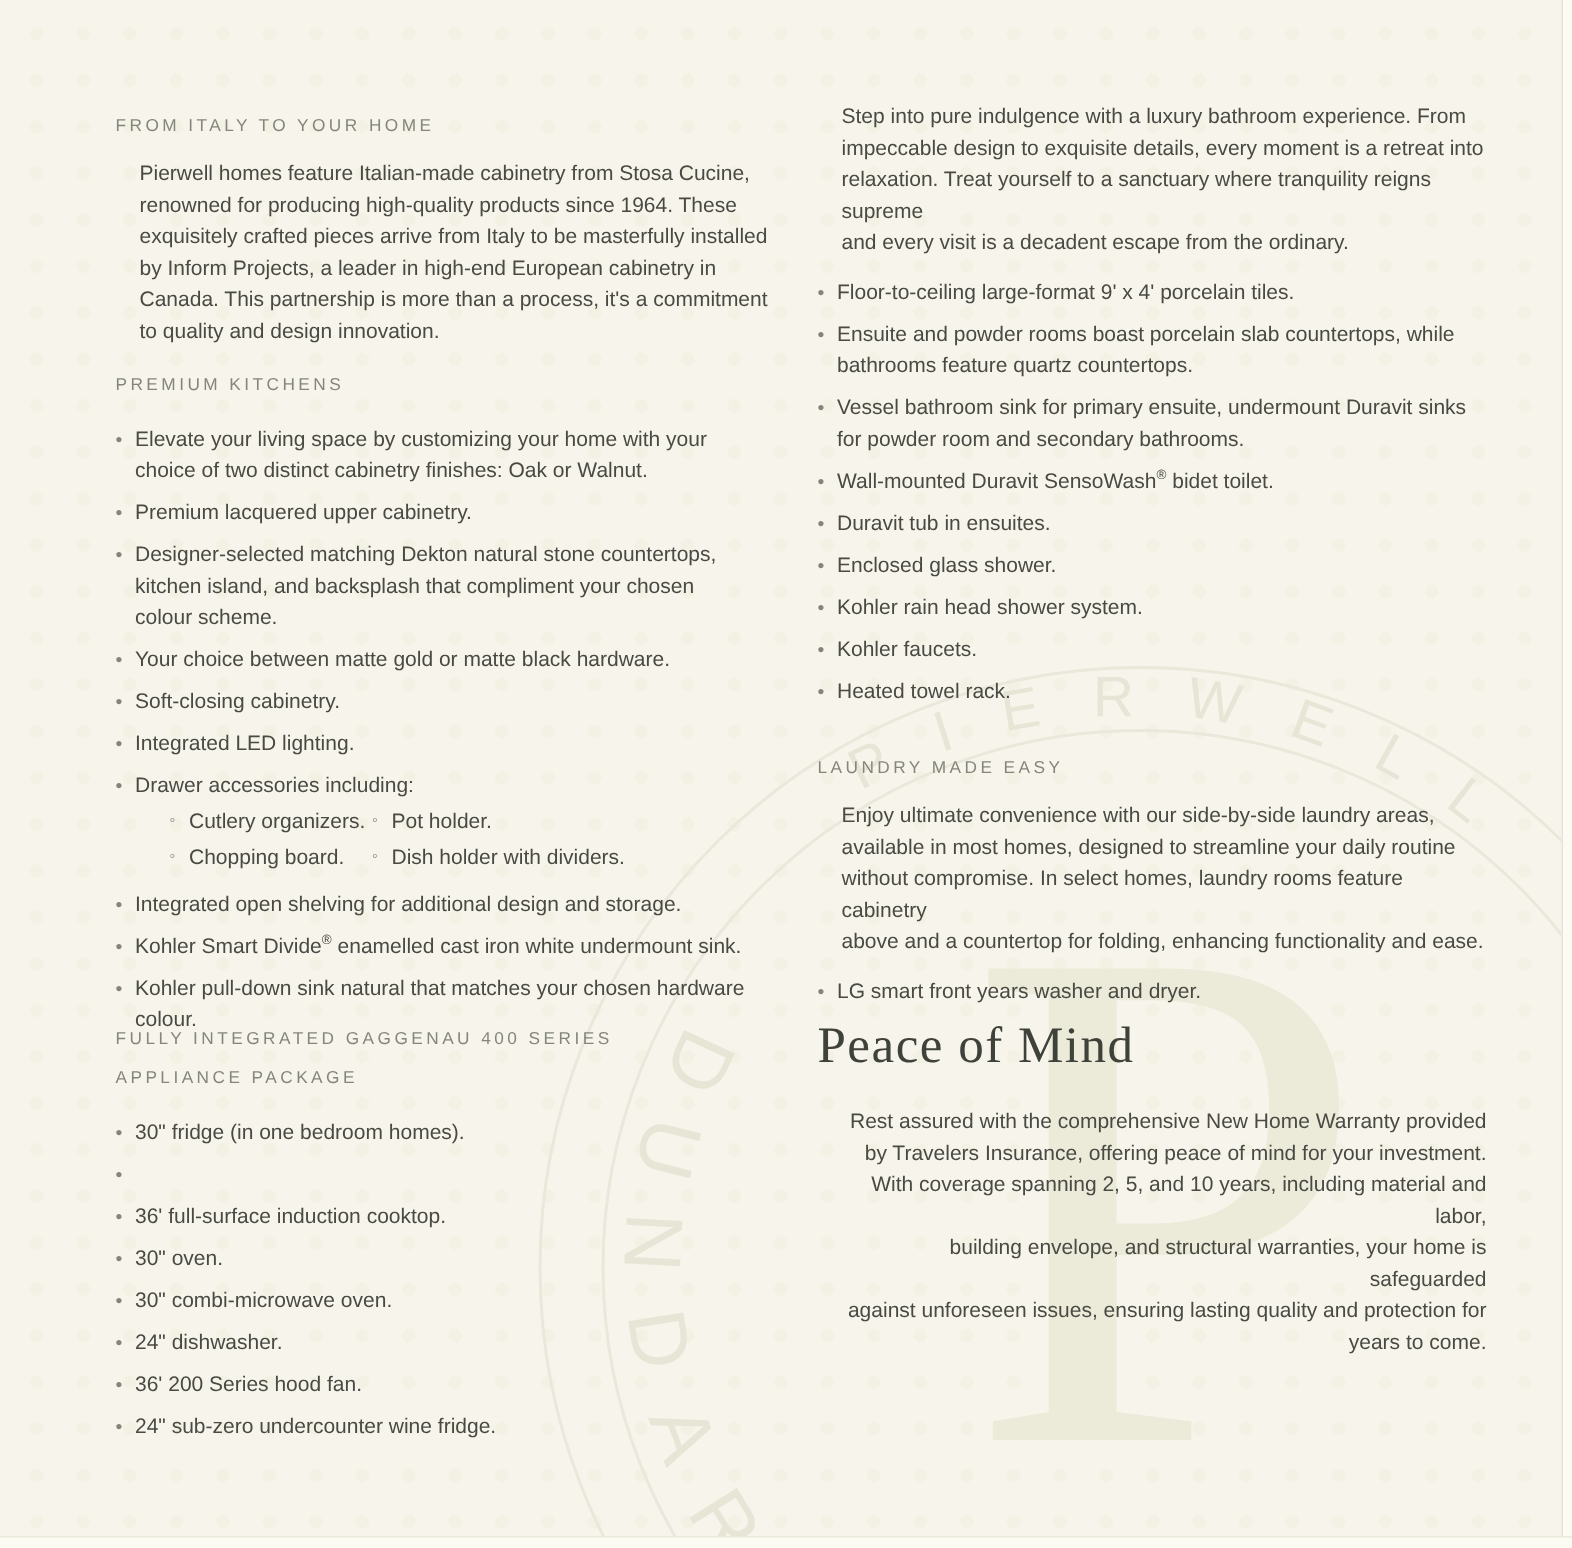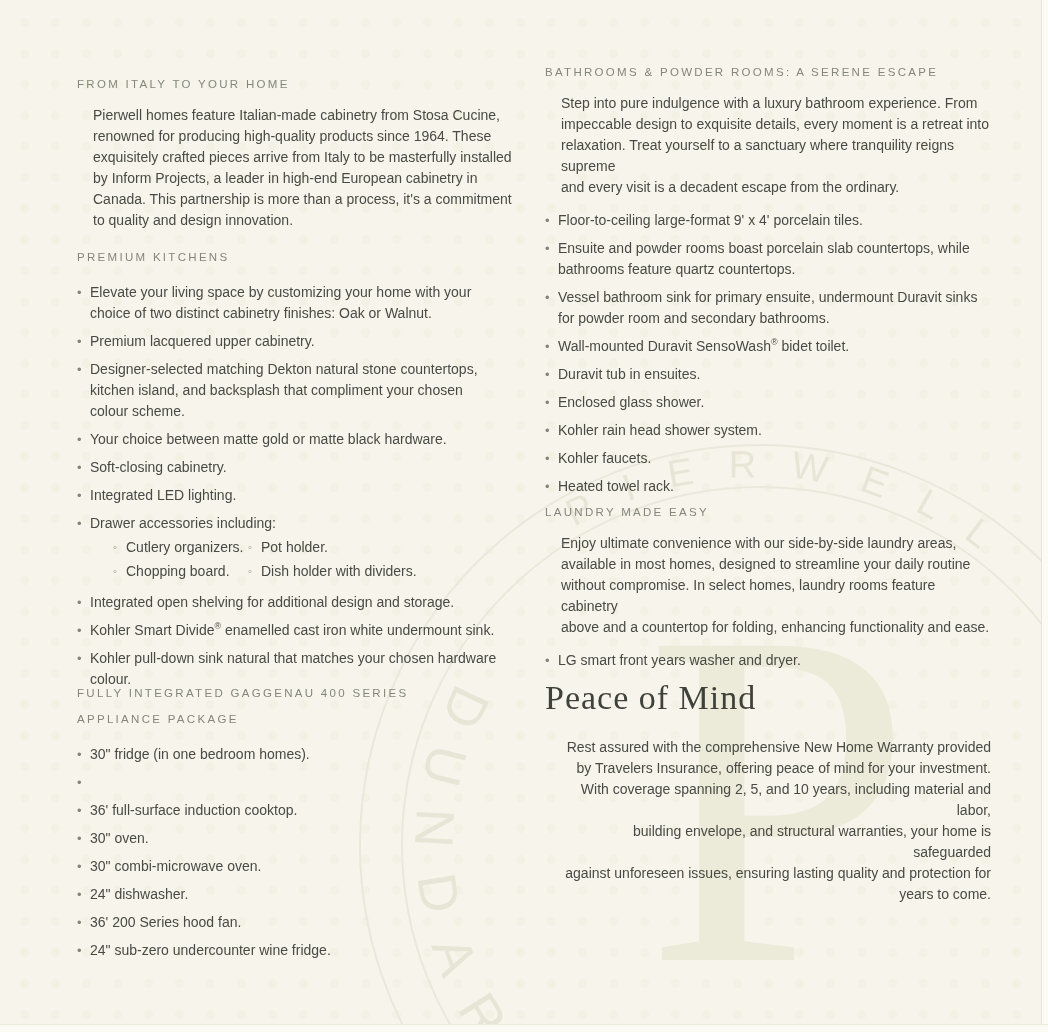--- a/index.html
+++ b/index.html
@@ -214,21 +214,20 @@
             <span class="marker">•</span>
             <div>
               <div class="btext">24" sub-zero undercounter wine fridge.</div>
             </div>
           </li>
         </ul>
       </section>
     </div>
   <div class="col col-right" id="col-right">
       <section style="top: 59px;">
-        <h2 class="eyebrow">BATHROOMS &amp; POWDER ROOMS: A SERENE ESCAPE</h2>
         <p class="body">Step into pure indulgence with a luxury bathroom experience. From
 impeccable design to exquisite details, every moment is a retreat into
 relaxation. Treat yourself to a sanctuary where tranquility reigns supreme
 and every visit is a decadent escape from the ordinary.</p>
         <ul class="bullets">
           <li>
             <span class="marker">•</span>
             <div>
               <div class="btext">Floor-to-ceiling large-format 9' x 4' porcelain tiles.</div>
             </div>

